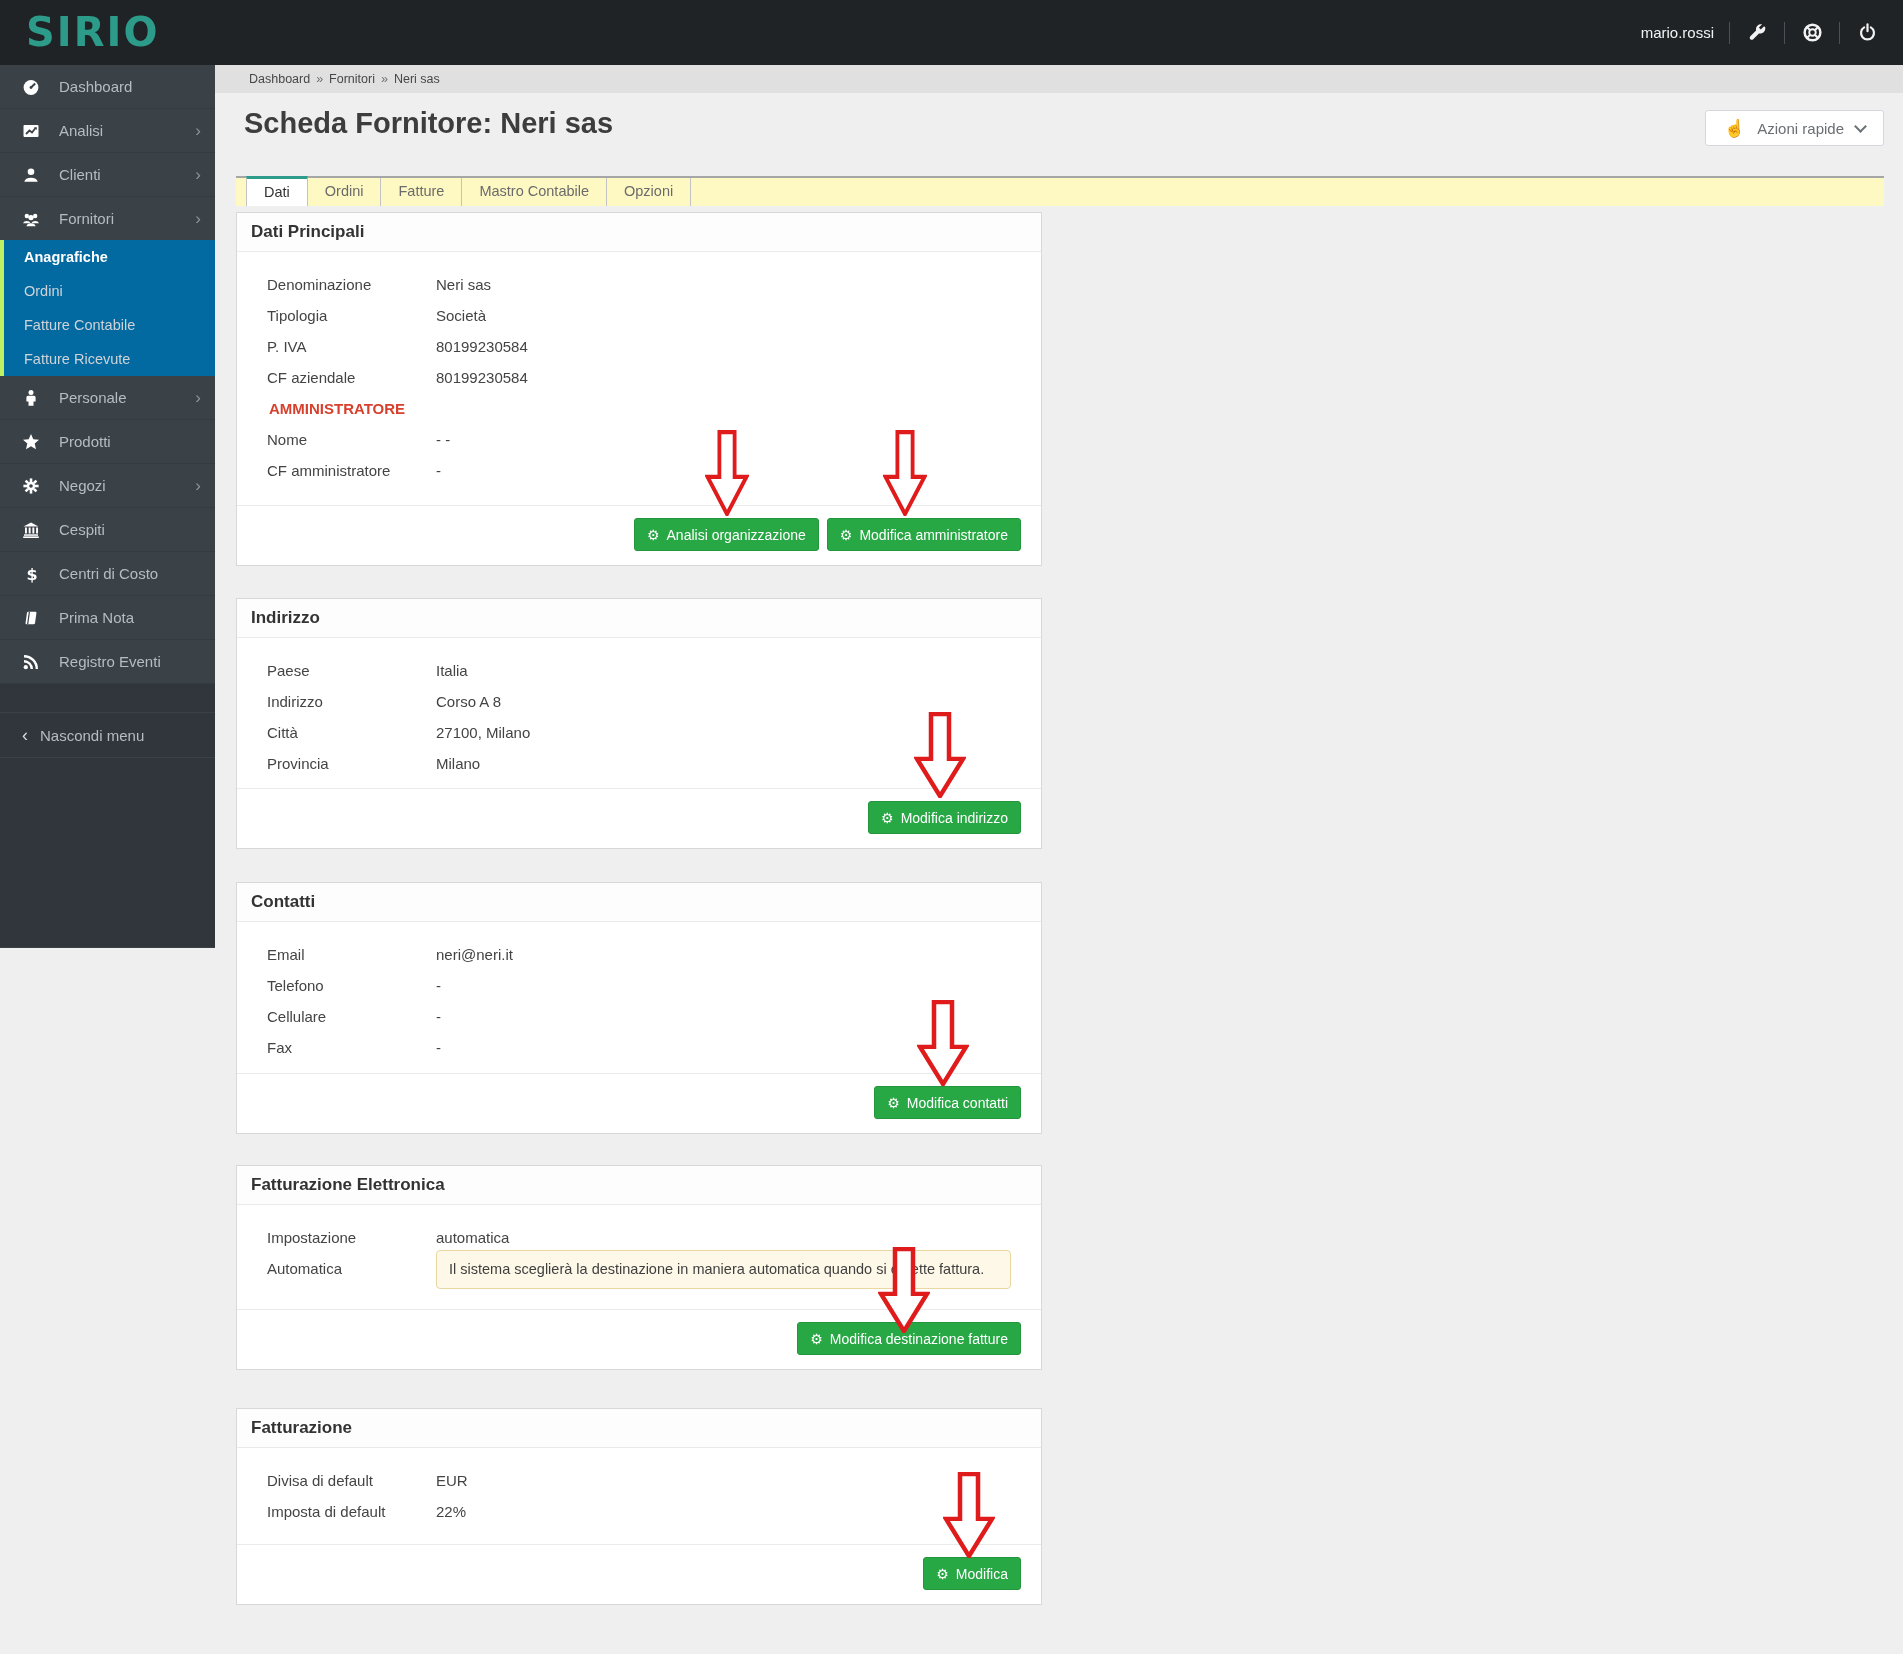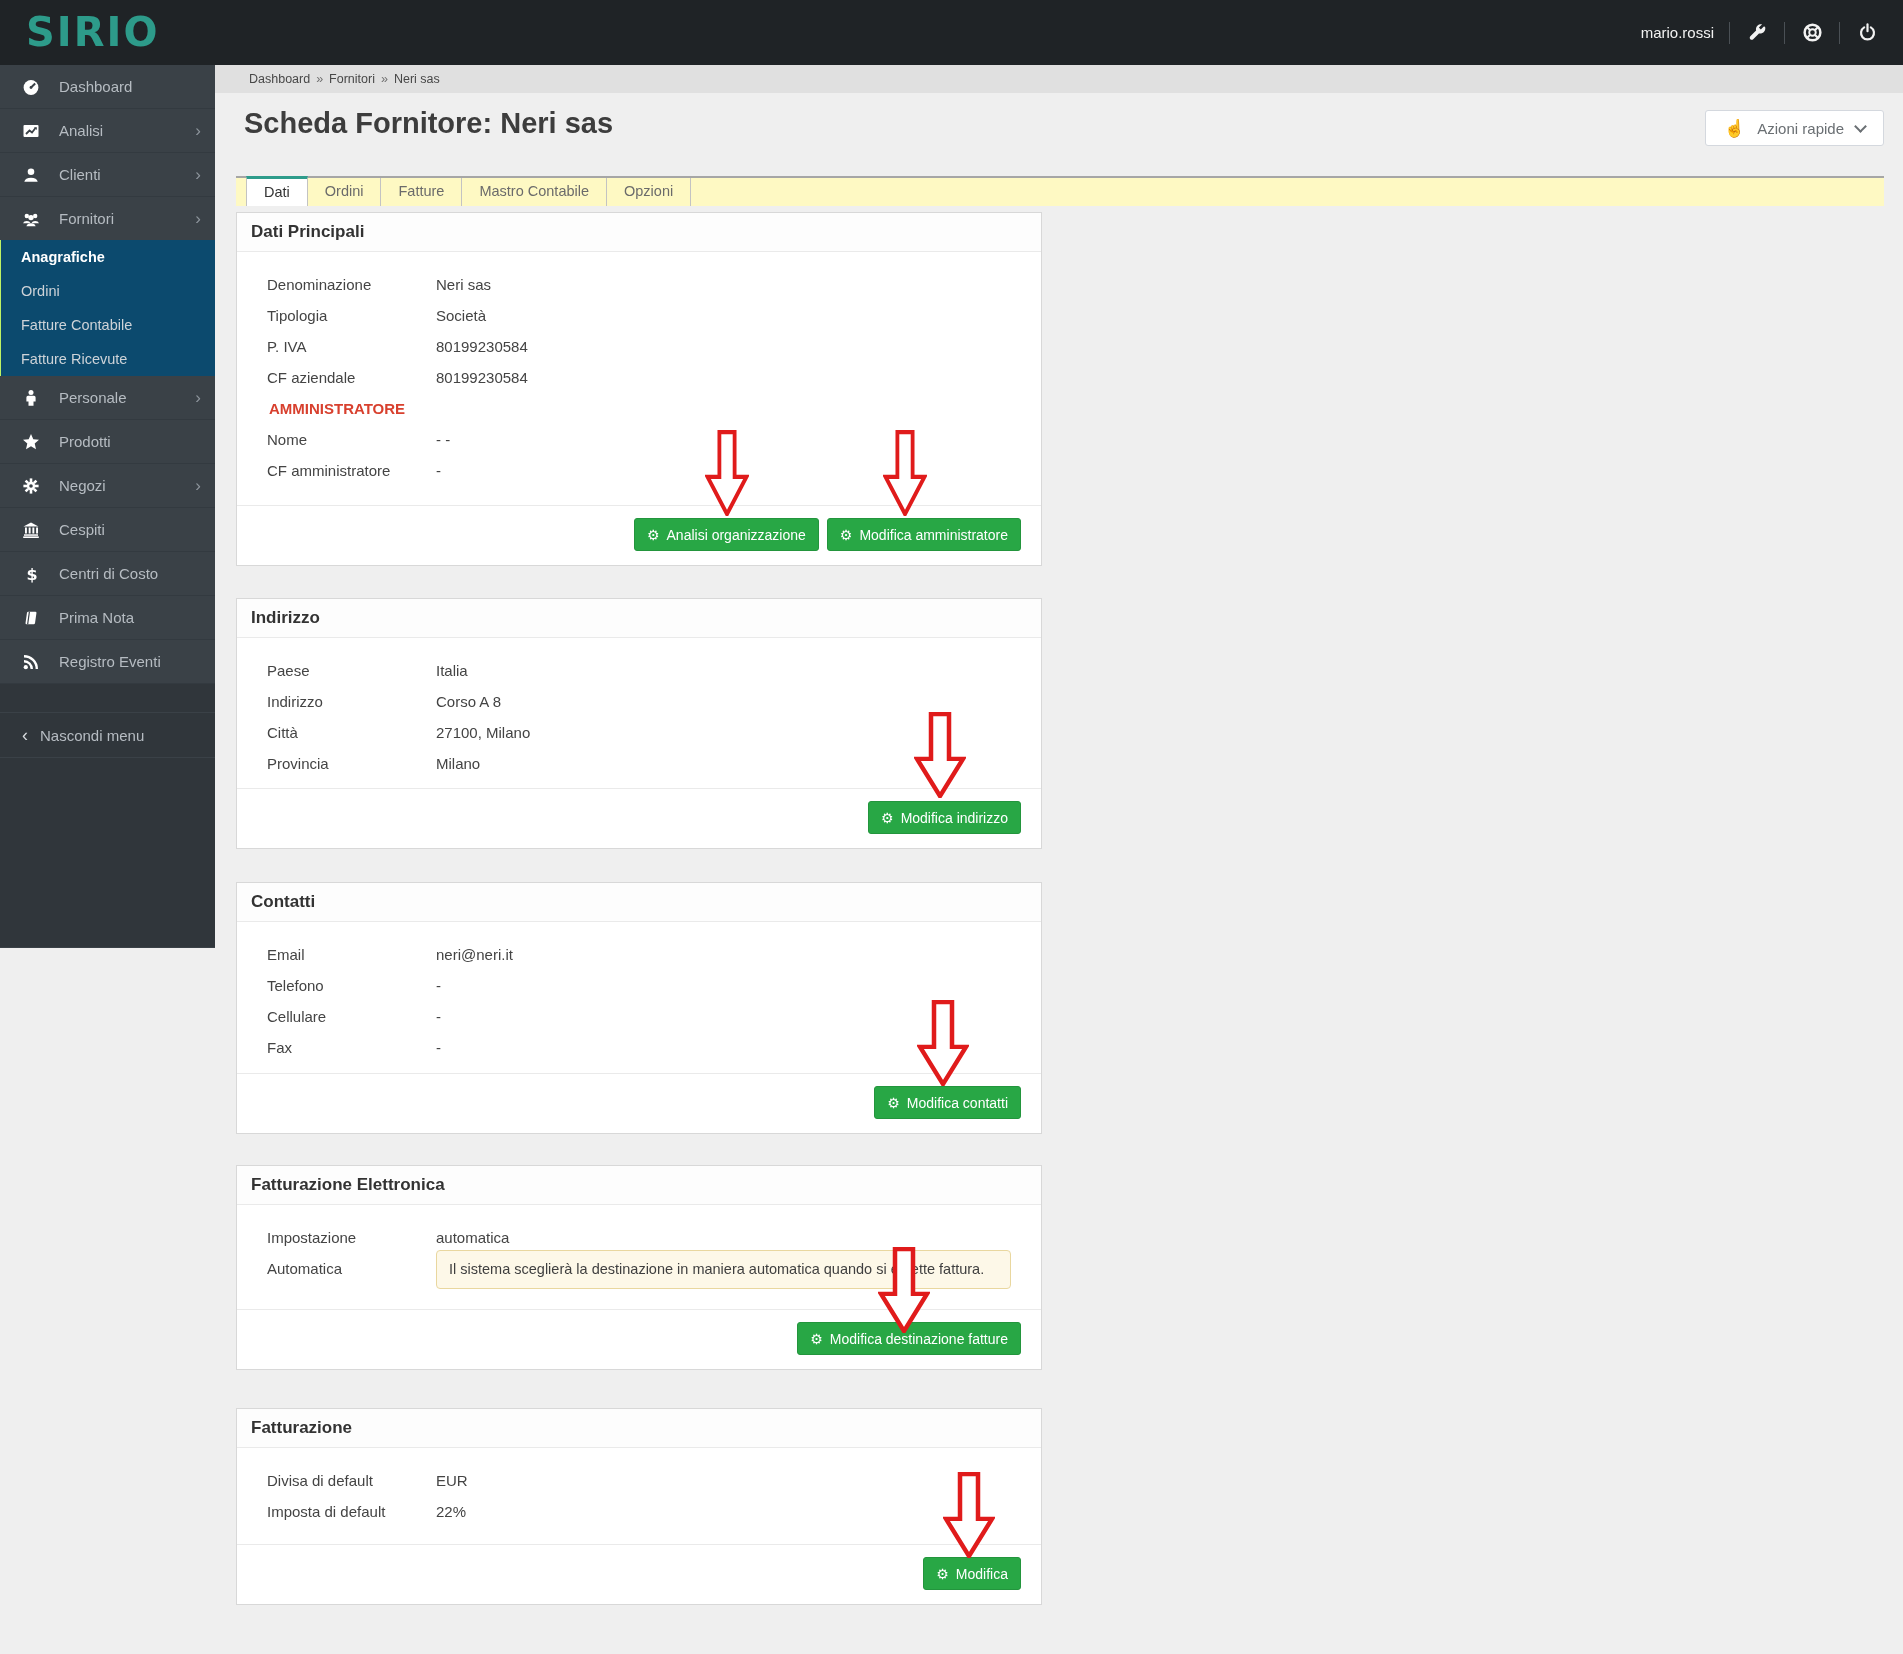--- a/index.html
+++ b/index.html
@@ -14,21 +14,21 @@
   .topbar-right{display:flex;align-items:center;gap:15px;padding-right:24px;color:#fff;}
   .username{font-size:15px;color:#f2f2f2;}
   .top-divider{width:1px;height:22px;background:#4a5055;}
   .top-icon{width:24px;height:24px;display:flex;align-items:center;justify-content:center;cursor:pointer;}
   
   .sidebar{position:absolute;left:0;top:65px;width:215px;height:883px;background:#3a4147;z-index:20;}
   .side-item{height:43px;display:flex;align-items:center;padding:0 14px 0 22px;border-bottom:1px solid #333a40;color:#b6bcc2;font-size:15px;cursor:pointer;}
   .side-item .sicon{width:18px;height:18px;margin-right:19px;flex:0 0 18px;}
   .side-item .slabel{flex:1;}
   .side-chevron{color:#8d959c;font-size:17px;line-height:1;}
-  .submenu{background:#0c4a6e;border-left:1px solid #bef264;}
+  .submenu{background:#0369a1;border-left:4px solid #bef264;}
   .sub-item{height:34px;line-height:34px;padding-left:20px;font-size:14.5px;color:#ced3d8;cursor:pointer;}
   .sub-item.active{color:#ffffff;font-weight:bold;}
   .side-bottom{background:#30363b;height:263px;box-sizing:border-box;padding-top:28px;}
   .hide-menu{height:44px;display:flex;align-items:center;padding-left:22px;border-top:1px solid #3a4147;border-bottom:1px solid #3a4147;color:#b6bcc2;font-size:15px;cursor:pointer;gap:12px;}
   .hide-chevron{font-size:18px;color:#d7dbde;}
   
   .breadcrumb{position:absolute;left:215px;top:65px;width:1688px;height:28px;background:#e0e0e0;box-sizing:border-box;display:flex;align-items:center;padding-left:34px;font-size:12.5px;color:#474747;gap:6px;z-index:10;}
   .crumb{cursor:pointer;}
   .crumb-sep{color:#6f6f6f;}
   

